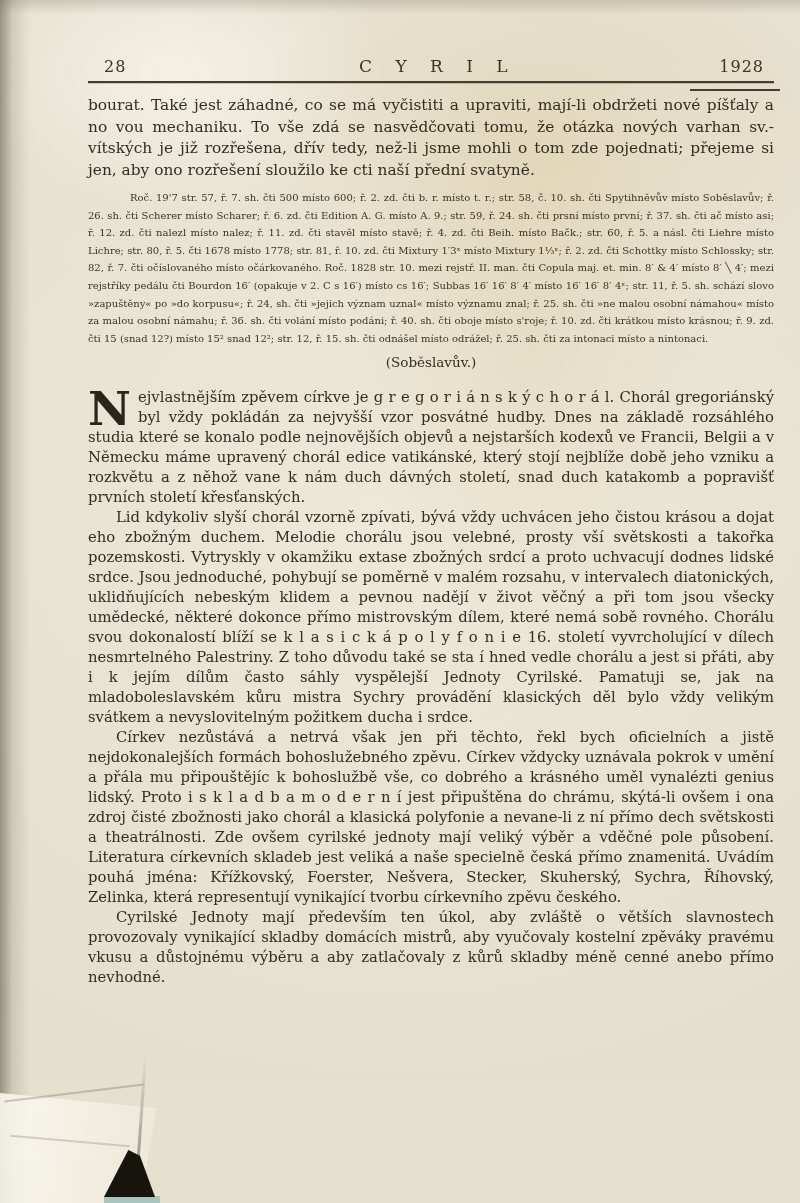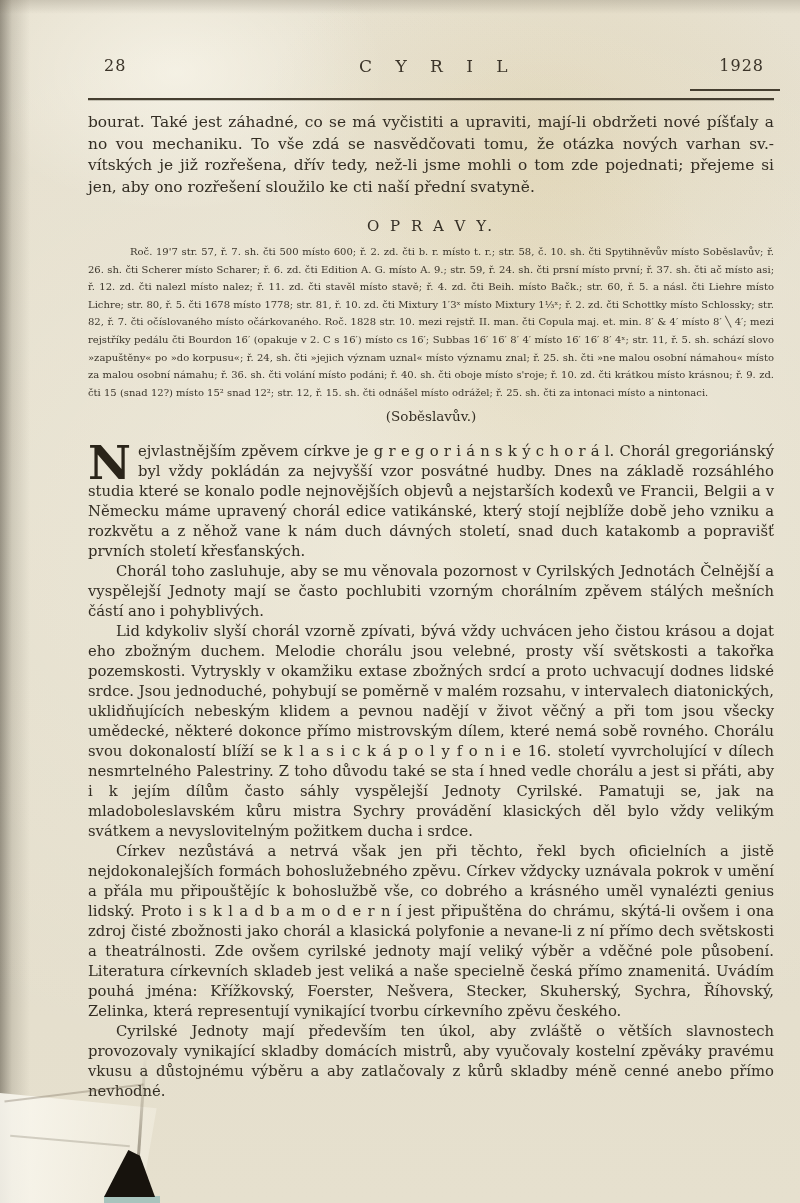--- a/index.html
+++ b/index.html
@@ -32,22 +32,22 @@
   .crease-h1{position:absolute;left:4px;top:1092px;width:140px;height:2px;pointer-events:none;
     transform:rotate(-7deg);background:rgba(120,110,92,0.35);}
   .crease-h2{position:absolute;left:10px;top:1140px;width:120px;height:2px;pointer-events:none;
     transform:rotate(5deg);background:rgba(120,110,92,0.28);}
   .teal-sliver{position:absolute;left:104px;top:1196px;width:56px;height:7px;pointer-events:none;
     background:#a8c4bd;}
   .tear-dark{position:absolute;left:104px;top:1150px;width:58px;height:47px;pointer-events:none;
     background:#17130d;
     clip-path:polygon(42% 0, 62% 12%, 88% 100%, 0 100%, 26% 38%);}
   .content{position:absolute;left:88px;top:56px;width:686px;}
-  .header{display:flex;justify-content:space-between;
-    padding:0 10px 22px 16px;font-size:16px;letter-spacing:1px;color:#3b3429;}
+  .header{display:flex;justify-content:space-between;align-items:flex-end;
+    padding:0 10px 5px 16px;font-size:16px;letter-spacing:1px;color:#3b3429;}
   .journal-title{letter-spacing:9px;font-size:17px;padding-left:30px;}
   .header-rule{height:2px;background:#453e30;box-shadow:0 1px 0 rgba(69,62,48,0.25);}
   .year-rule{position:absolute;right:-6px;top:33px;width:90px;height:2px;background:#453e30;}
   .intro{margin:12px 0 0 0;font-size:15.4px;line-height:21.5px;text-align:justify;}
   .opravy-heading{margin:19px 0 0 0;text-align:center;font-size:15px;font-weight:normal;
     letter-spacing:3px;color:#352f25;}
   .opravy-body{margin:8px 0 0 0;font-size:10px;line-height:17.6px;text-align:justify;
     text-indent:42px;color:#3a342a;}
   .author{margin:34px 0 0 4px;font-size:15.5px;letter-spacing:2.5px;}
   .article-title{margin:16px 0 0 0;text-align:center;font-size:29px;font-weight:bold;
@@ -72,27 +72,25 @@
     <div class="header">
       <span>28</span>
       <span class="journal-title">C Y R I L</span>
       <span>1928</span>
       <span class="year-rule"></span>
     </div>
     <div class="header-rule"></div>
 
     <p class="intro">bourat. Také jest záhadné, co se má vyčistiti a upraviti, mají-li obdržeti nové píšťaly a no vou mechaniku. To vše zdá se nasvědčovati tomu, že otázka nových varhan sv.-vítských je již rozřešena, dřív tedy, než-li jsme mohli o tom zde pojednati; přejeme si jen, aby ono rozřešení sloužilo ke cti naší přední svatyně.</p>
 
-    <h3 class="opravy-heading">O P R A V Y.</h3>
     <p class="opravy-body">Roč. 19'7 str. 57, ř. 7. sh. čti 500 místo 600; ř. 2. zd. čti b. r. místo t. r.; str. 58, č. 10. sh. čti Spytihněvův místo Soběslavův; ř. 26. sh. čti Scherer místo Scharer; ř. 6. zd. čti Edition A. G. místo A. 9.; str. 59, ř. 24. sh. čti prsní místo první; ř. 37. sh. čti ač místo asi; ř. 12. zd. čti nalezl místo nalez; ř. 11. zd. čti stavěl místo stavě; ř. 4. zd. čti Beih. místo Bačk.; str. 60, ř. 5. a násl. čti Liehre místo Lichre; str. 80, ř. 5. čti 1678 místo 1778; str. 81, ř. 10. zd. čti Mixtury 1′3ˣ místo Mixtury 1⅓ˣ; ř. 2. zd. čti Schottky místo Schlossky; str. 82, ř. 7. čti očíslovaného místo očárkovaného. Roč. 1828 str. 10. mezi rejstř. II. man. čti Copula maj. et. min. 8′ &amp; 4′ místo 8′ ╲ 4′; mezi rejstříky pedálu čti Bourdon 16′ (opakuje v 2. C s 16′) místo cs 16′; Subbas 16′ 16′ 8′ 4′ místo 16′ 16′ 8′ 4ˣ; str. 11, ř. 5. sh. schází slovo »zapuštěny« po »do korpusu«; ř. 24, sh. čti »jejich význam uznal« místo významu znal; ř. 25. sh. čti »ne malou osobní námahou« místo za malou osobní námahu; ř. 36. sh. čti volání místo podáni; ř. 40. sh. čti oboje místo s'roje; ř. 10. zd. čti krátkou místo krásnou; ř. 9. zd. čti 15 (snad 12?) místo 15² snad 12²; str. 12, ř. 15. sh. čti odnášel místo odrážel; ř. 25. sh. čti za intonaci místo a nintonaci.</p>
 
     <p class="subtitle">(Soběslavův.)</p>
 
     <p class="body-p first"><span class="dropcap">N</span><span>ejvlastnějším zpěvem církve je g r e g o r i á n s k ý  c h o r á l.  Chorál gregoriánský byl vždy pokládán za nejvyšší vzor posvátné hudby. Dnes na základě rozsáhlého studia které se konalo podle nejnovějších objevů a nejstarších kodexů ve Francii, Belgii a v Německu máme upravený chorál edice vatikánské, který stojí nejblíže době jeho vzniku a rozkvětu a z něhož vane k nám duch dávných století, snad duch katakomb a popravišť prvních století křesťanských.</span></p>
-    <p class="body-p">Chorál toho zasluhuje, aby se mu věnovala pozornost v Cyrilských Jednotách Čelnější a vyspělejší Jednoty mají se často pochlubiti vzorným chorálním zpěvem stálých mešních částí ano i pohyblivých.</p>
     <p class="body-p">Lid kdykoliv slyší chorál vzorně zpívati, bývá vždy uchvácen jeho čistou krásou a dojat eho zbožným duchem. Melodie chorálu jsou velebné, prosty vší světskosti a takořka pozemskosti. Vytryskly v okamžiku extase zbožných srdcí a proto uchvacují dodnes lidské srdce. Jsou jednoduché, pohybují se poměrně v malém rozsahu, v intervalech diatonických, uklidňujících nebeským klidem a pevnou nadějí v život věčný a při tom jsou všecky umědecké, některé dokonce přímo mistrovským dílem, které nemá sobě rovného. Chorálu svou dokonalostí blíží se k l a s i c k á  p o l y f o n i e  16. století vyvrcholující v dílech nesmrtelného Palestriny. Z toho důvodu také se sta í hned vedle chorálu a jest si přáti, aby i k jejím dílům často sáhly vyspělejší Jednoty Cyrilské. Pamatuji se, jak na mladoboleslavském kůru mistra Sychry provádění klasických děl bylo vždy velikým svátkem a nevyslovitelným požitkem ducha i srdce.</p>
     <p class="body-p">Církev nezůstává a netrvá však jen při těchto, řekl bych oficielních a jistě nejdokonalejších formách bohoslužebného zpěvu. Církev vždycky uznávala pokrok v umění a přála mu připouštějíc k bohoslužbě vše, co dobrého a krásného uměl vynalézti genius lidský. Proto i s k l a d b a  m o d e r n í  jest připuštěna do chrámu, skýtá-li ovšem i ona zdroj čisté zbožnosti jako chorál a klasická polyfonie a nevane-li z ní přímo dech světskosti a theatrálnosti. Zde ovšem cyrilské jednoty mají veliký výběr a vděčné pole působení. Literatura církevních skladeb jest veliká a naše specielně česká přímo znamenitá. Uvádím pouhá jména: Křížkovský, Foerster, Nešvera, Stecker, Skuherský, Sychra, Říhovský, Zelinka, která representují vynikající tvorbu církevního zpěvu českého.</p>
     <p class="body-p">Cyrilské Jednoty mají především ten úkol, aby zvláště o větších slavnostech provozovaly vynikající skladby domácích mistrů, aby vyučovaly kostelní zpěváky pravému vkusu a důstojnému výběru a aby zatlačovaly z kůrů skladby méně cenné anebo přímo nevhodné.</p>
 
   </div>
 
   <div class="fold-bright"></div>
   <div class="crease-v"></div>
   <div class="crease-h1"></div>
   <div class="crease-h2"></div>

